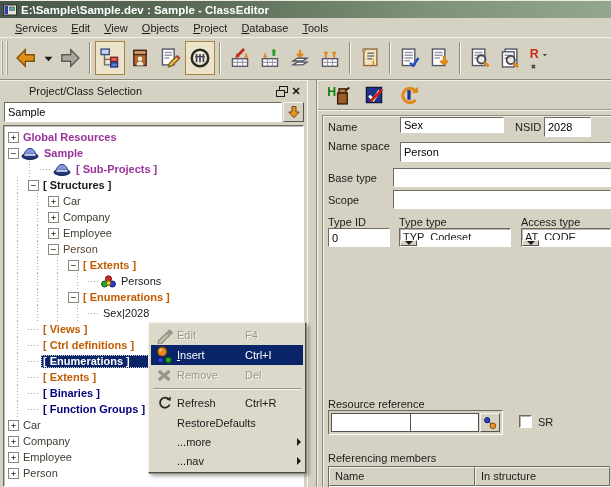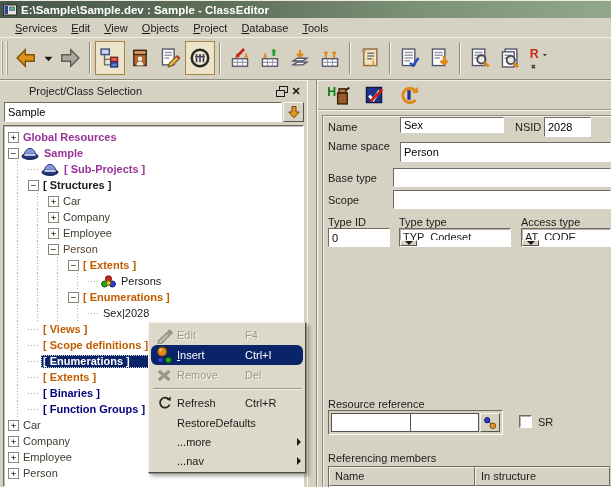--- a/index.html
+++ b/index.html
@@ -93,21 +93,21 @@
     box-shadow:1px 1px 0 #8e8c7e, 3px 3px 4px rgba(0,0,0,.35); }
   .cm-row { height:20px; display:flex; align-items:center; padding:0 2px; }
   .cm-row.small { height:19px; }
   .cm-icon { width:24px; flex:none; display:flex; align-items:center; justify-content:center; }
   .cm-label { flex:1; }
   .cm-shortcut { width:46px; flex:none; }
   .cm-arrow { width:10px; flex:none; display:flex; justify-content:flex-end; }
   .cm-arrow i { border-left:4px solid #1a1a1a; border-top:4px solid transparent;
     border-bottom:4px solid transparent; }
   .cm-row.disabled { color:#9c988a; text-shadow:1px 1px 0 #f8f6ee; }
-  .cm-row.sel { background:#0a246a; color:#fff; text-shadow:none;border-radius:6px; }
+  .cm-row.sel { background:#0a246a; color:#fff; text-shadow:none; }
   .cm-sep { height:0; margin:3px 2px; border-top:1px solid #9a9888; border-bottom:1px solid #f6f4ea; }
   
   .rp-toolbar { position:absolute; left:0; top:0; right:0; height:30px;
     display:flex; align-items:center; gap:9px; padding-left:8px;
     border-bottom:1px solid #9a9888; box-shadow:0 1px 0 #f6f4ea; }
   .rp-btn { width:26px; height:24px; display:flex; align-items:center; justify-content:center; }
   .groupbox { position:absolute; left:4px; top:35px; width:300px; height:380px;
     border:1px solid #8e8c7e; box-shadow:inset 1px 1px 0 #f2f0e6; }
   .flabel { position:absolute; white-space:pre; }
   .field { position:absolute; display:flex; }
@@ -356,41 +356,41 @@
         </svg>
       </div>
   </div>
   <div class="tree" id="tree">
       <div class="tree-row" style="padding-left: 4px;"><span class="exp">+</span><span class="tlabel t-purple">Global Resources</span></div>
       <div class="tree-row" style="padding-left: 4px;"><span class="exp">−</span><span class="icon tree-icon"><svg width="18" height="13" viewBox="0 0 18 13">
             <ellipse cx="9" cy="9.2" rx="8" ry="3.2" fill="#23367e" stroke="#101a46"></ellipse>
             <path d="M3.2 8.5C3.4 4.5 5.8 1.5 9 1.5s5.6 3 5.8 7z" fill="#8098dc" stroke="#23367e"></path>
             <path d="M3.2 6.8h11.6V9H3.2z" fill="#e8ecf8" stroke="#23367e" stroke-width="0.5"></path>
           </svg></span><span class="tlabel t-purple">Sample</span></div>
-      <div class="tree-row" style="padding-left: 4px;"><span class="guide"></span><span class="stub"></span><span class="icon tree-icon"><svg width="18" height="13" viewBox="0 0 18 13">
+      <div class="tree-row" style="padding-left: 16px;"><span class="guide"></span><span class="stub"></span><span class="icon tree-icon"><svg width="18" height="13" viewBox="0 0 18 13">
             <ellipse cx="9" cy="9.2" rx="8" ry="3.2" fill="#23367e" stroke="#101a46"></ellipse>
             <path d="M3.2 8.5C3.4 4.5 5.8 1.5 9 1.5s5.6 3 5.8 7z" fill="#8098dc" stroke="#23367e"></path>
             <path d="M3.2 6.8h11.6V9H3.2z" fill="#e8ecf8" stroke="#23367e" stroke-width="0.5"></path>
           </svg></span><span class="tlabel t-purple">[ Sub-Projects ]</span></div>
       <div class="tree-row" style="padding-left: 4px;"><span class="guide"></span><span class="exp">−</span><span class="tlabel t-black">[ Structures ]</span></div>
       <div class="tree-row" style="padding-left: 4px;"><span class="guide"></span><span class="guide"></span><span class="exp">+</span><span class="tlabel t-plain">Car</span></div>
       <div class="tree-row" style="padding-left: 4px;"><span class="guide"></span><span class="guide"></span><span class="exp">+</span><span class="tlabel t-plain">Company</span></div>
       <div class="tree-row" style="padding-left: 4px;"><span class="guide"></span><span class="guide"></span><span class="exp">+</span><span class="tlabel t-plain">Employee</span></div>
       <div class="tree-row" style="padding-left: 4px;"><span class="guide"></span><span class="guide"></span><span class="exp">−</span><span class="tlabel t-maroon">Person</span></div>
       <div class="tree-row" style="padding-left: 4px;"><span class="guide"></span><span class="guide"></span><span class="guide"></span><span class="exp">−</span><span class="tlabel t-orange">[ Extents ]</span></div>
       <div class="tree-row" style="padding-left: 4px;"><span class="guide"></span><span class="guide"></span><span class="guide"></span><span class="guide"></span><span class="stub"></span><span class="icon tree-icon"><svg width="15" height="13" viewBox="0 0 15 13">
             <circle cx="7.5" cy="3.8" r="3" fill="#d02820" stroke="#701008"></circle>
             <circle cx="3.6" cy="9" r="3" fill="#28a828" stroke="#0a500a"></circle>
             <circle cx="11.4" cy="9" r="3" fill="#2a3fd0" stroke="#101860"></circle>
             <circle cx="7.5" cy="8" r="2.3" fill="#e8c81c" stroke="#806c08"></circle>
           </svg></span><span class="tlabel t-leaf">Persons</span></div>
       <div class="tree-row" style="padding-left: 4px;"><span class="guide"></span><span class="guide"></span><span class="guide"></span><span class="exp">−</span><span class="tlabel t-orange">[ Enumerations ]</span></div>
       <div class="tree-row" style="padding-left: 4px;"><span class="guide"></span><span class="guide"></span><span class="guide"></span><span class="guide"></span><span class="stub"></span><span class="tlabel t-leaf">Sex|2028</span></div>
       <div class="tree-row" style="padding-left: 4px;"><span class="guide"></span><span class="stub"></span><span class="tlabel t-orange">[ Views ]</span></div>
-      <div class="tree-row" style="padding-left: 4px;"><span class="guide"></span><span class="stub"></span><span class="tlabel t-orange">[ Scope definitions ]</span></div>
+      <div class="tree-row" style="padding-left: 4px;"><span class="guide"></span><span class="stub"></span><span class="tlabel t-orange">[ Ctrl definitions ]</span></div>
       <div class="tree-row" style="padding-left: 4px;"><span class="guide"></span><span class="stub"></span><span class="tlabel t-orange selected">[ Enumerations ]</span></div>
       <div class="tree-row" style="padding-left: 4px;"><span class="guide"></span><span class="stub"></span><span class="tlabel t-orange">[ Extents ]</span></div>
       <div class="tree-row" style="padding-left: 4px;"><span class="guide"></span><span class="stub"></span><span class="tlabel t-navy">[ Binaries ]</span></div>
       <div class="tree-row" style="padding-left: 4px;"><span class="guide"></span><span class="stub"></span><span class="tlabel t-navy">[ Function Groups ]</span></div>
       <div class="tree-row" style="padding-left: 4px;"><span class="exp">+</span><span class="tlabel t-plain">Car</span></div>
       <div class="tree-row" style="padding-left: 4px;"><span class="exp">+</span><span class="tlabel t-plain">Company</span></div>
       <div class="tree-row" style="padding-left: 4px;"><span class="exp">+</span><span class="tlabel t-plain">Employee</span></div>
       <div class="tree-row" style="padding-left: 4px;"><span class="exp">+</span><span class="tlabel t-plain">Person</span></div>
     </div>
 </div>

